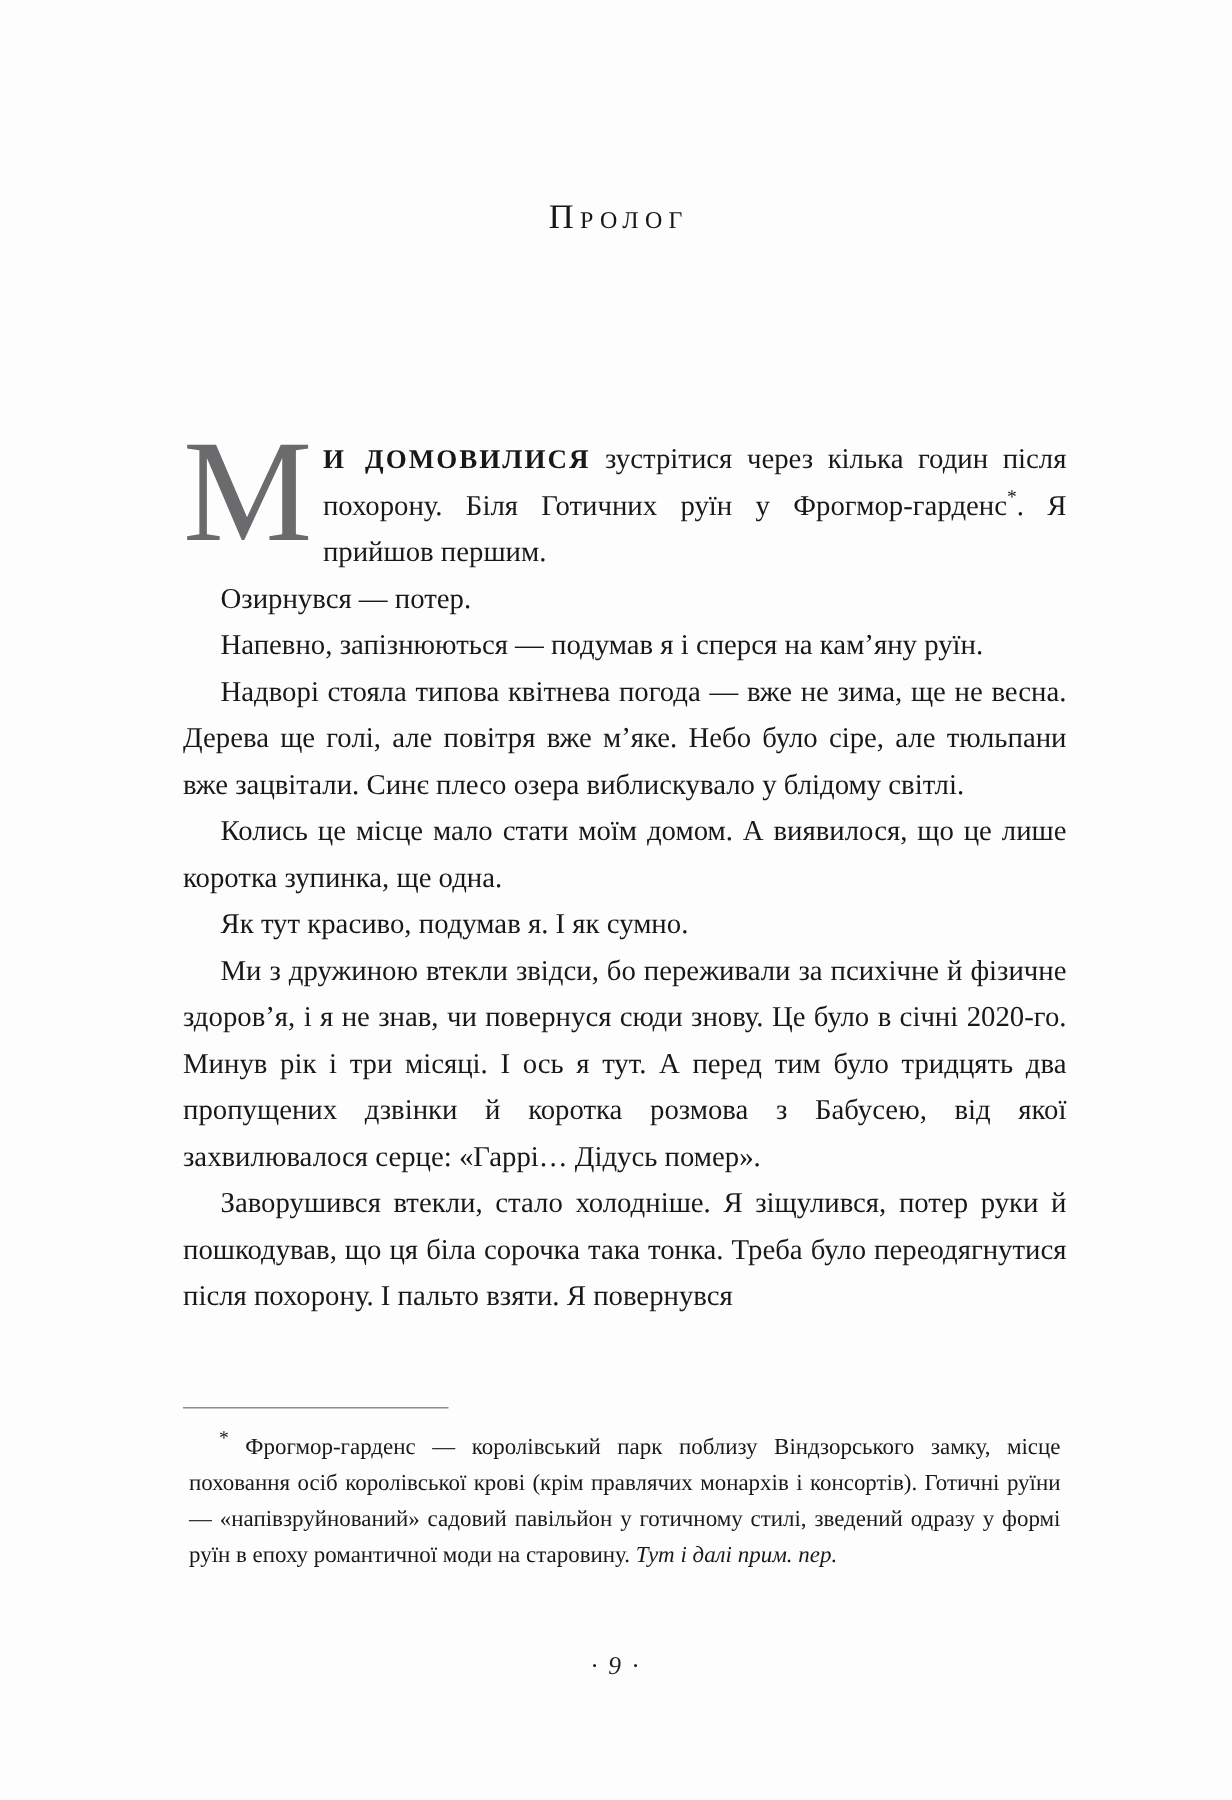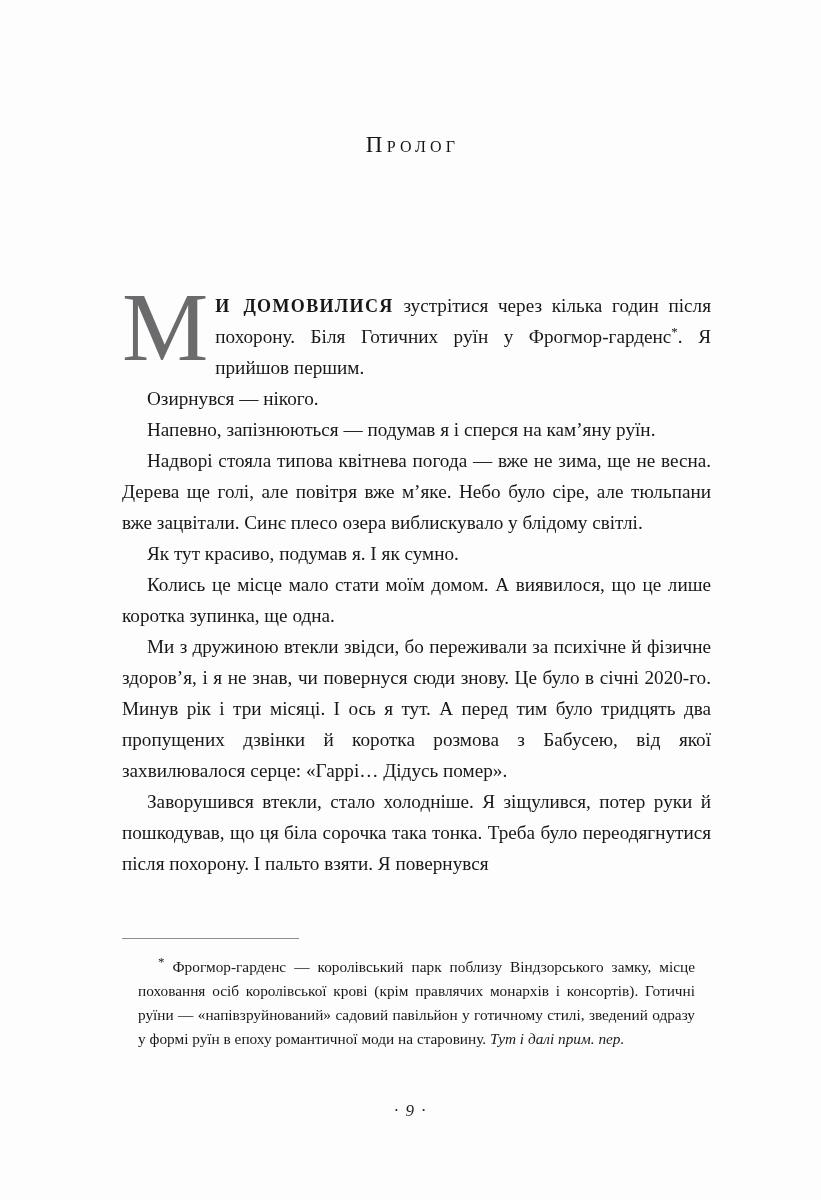--- a/index.html
+++ b/index.html
@@ -88,21 +88,21 @@
     top: 938px;
     width: 589px;
   }
   .footnote-rule {
     width: 177px;
     height: 1px;
     background: #8d8d90;
     margin: 0 0 14px 0;
   }
   .footnote p {
-    margin: 16px;
+    margin: 4px;
     font-size: 15.3px;
     line-height: 24.1px;
     text-align: justify;
     text-indent: 20px;
     color: #18181a;
   }
   .footnote .italic {
     font-style: italic;
   }
   .fn-star {
@@ -128,25 +128,25 @@
 <body>
 
 <div class="page">
 
   <h1 class="chapter-title">Пролог</h1>
 
   <div class="body-col">
 
     <p class="first"><span class="dropcap">М</span><span class="lead-caps">и домовилися</span><span> зустрітися через кілька годин після похорону. Біля Готичних руїн у Фрогмор-гарденс</span><span class="fn-marker">*</span><span>. Я прийшов першим.</span></p>
 
-    <p>Озирнувся — нікого.</p>
+    <p>Озирнувся — потер.</p>
     <p>Напевно, запізнюються — подумав я і сперся на кам’яну руїн.</p>
     <p>Надворі стояла типова квітнева погода — вже не зима, ще не весна. Дерева ще голі, але повітря вже м’яке. Небо було сіре, але тюльпани вже зацвітали. Синє плесо озера виблискувало у блідому світлі.</p>
+    <p>Колись це місце мало стати моїм домом. А виявилося, що це лише коротка зупинка, ще одна.</p>
     <p>Як тут красиво, подумав я. І як сумно.</p>
-    <p>Колись це місце мало стати моїм домом. А виявилося, що це лише коротка зупинка, ще одна.</p>
     <p>Ми з дружиною втекли звідси, бо переживали за психічне й фізичне здоров’я, і я не знав, чи повернуся сюди знову. Це було в січні 2020-го. Минув рік і три місяці. І ось я тут. А перед тим було тридцять два пропущених дзвінки й коротка розмова з Бабусею, від якої захвилювалося серце: «Гаррі… Дідусь помер».</p>
     <p>Заворушився втекли, стало холодніше. Я зіщулився, потер руки й пошкодував, що ця біла сорочка така тонка. Треба було переодягнутися після похорону. І пальто взяти. Я повернувся</p>
 
   </div>
 
   <div class="footnote">
     <div class="footnote-rule"></div>
     <p><span class="fn-star">*</span><span> Фрогмор-гарденс — королівський парк поблизу Віндзорського замку, місце поховання осіб королівської крові (крім правлячих монархів і консортів). Готичні руїни — «напівзруйнований» садовий павільйон у готичному стилі, зведений одразу у формі руїн в епоху романтичної моди на старовину. </span><span class="italic">Тут і далі прим. пер.</span></p>
   </div>
 

